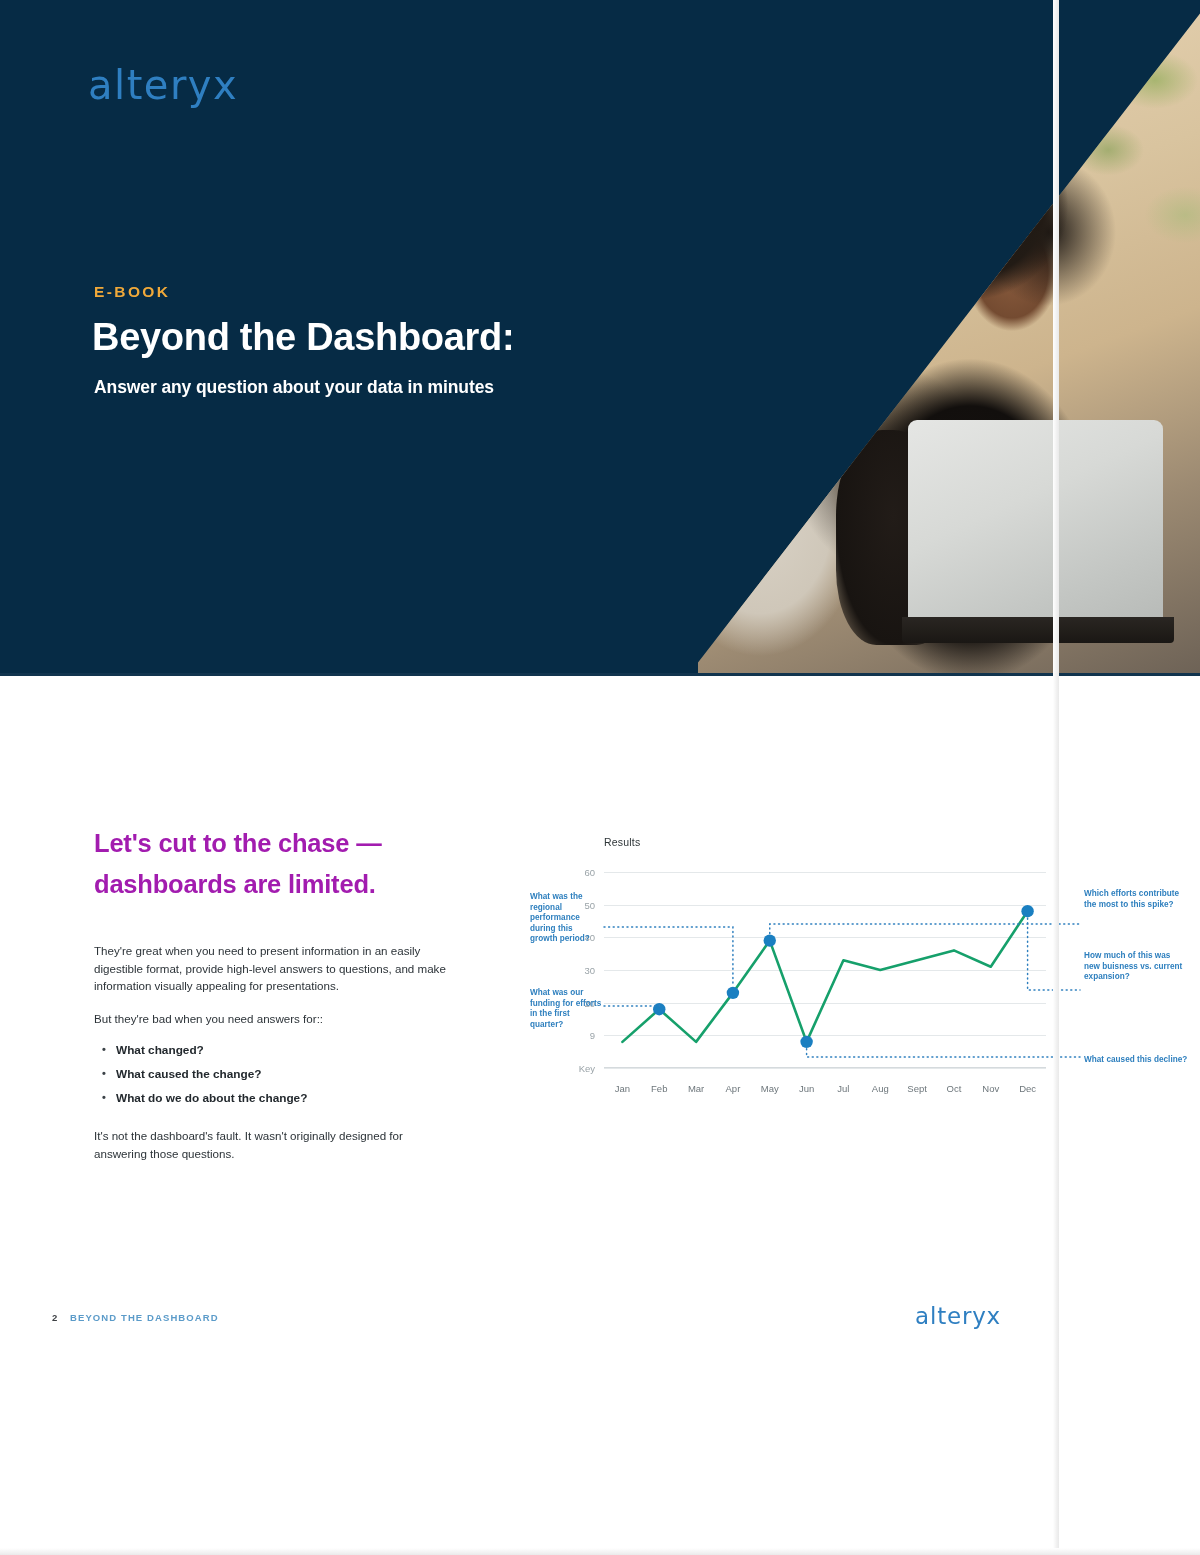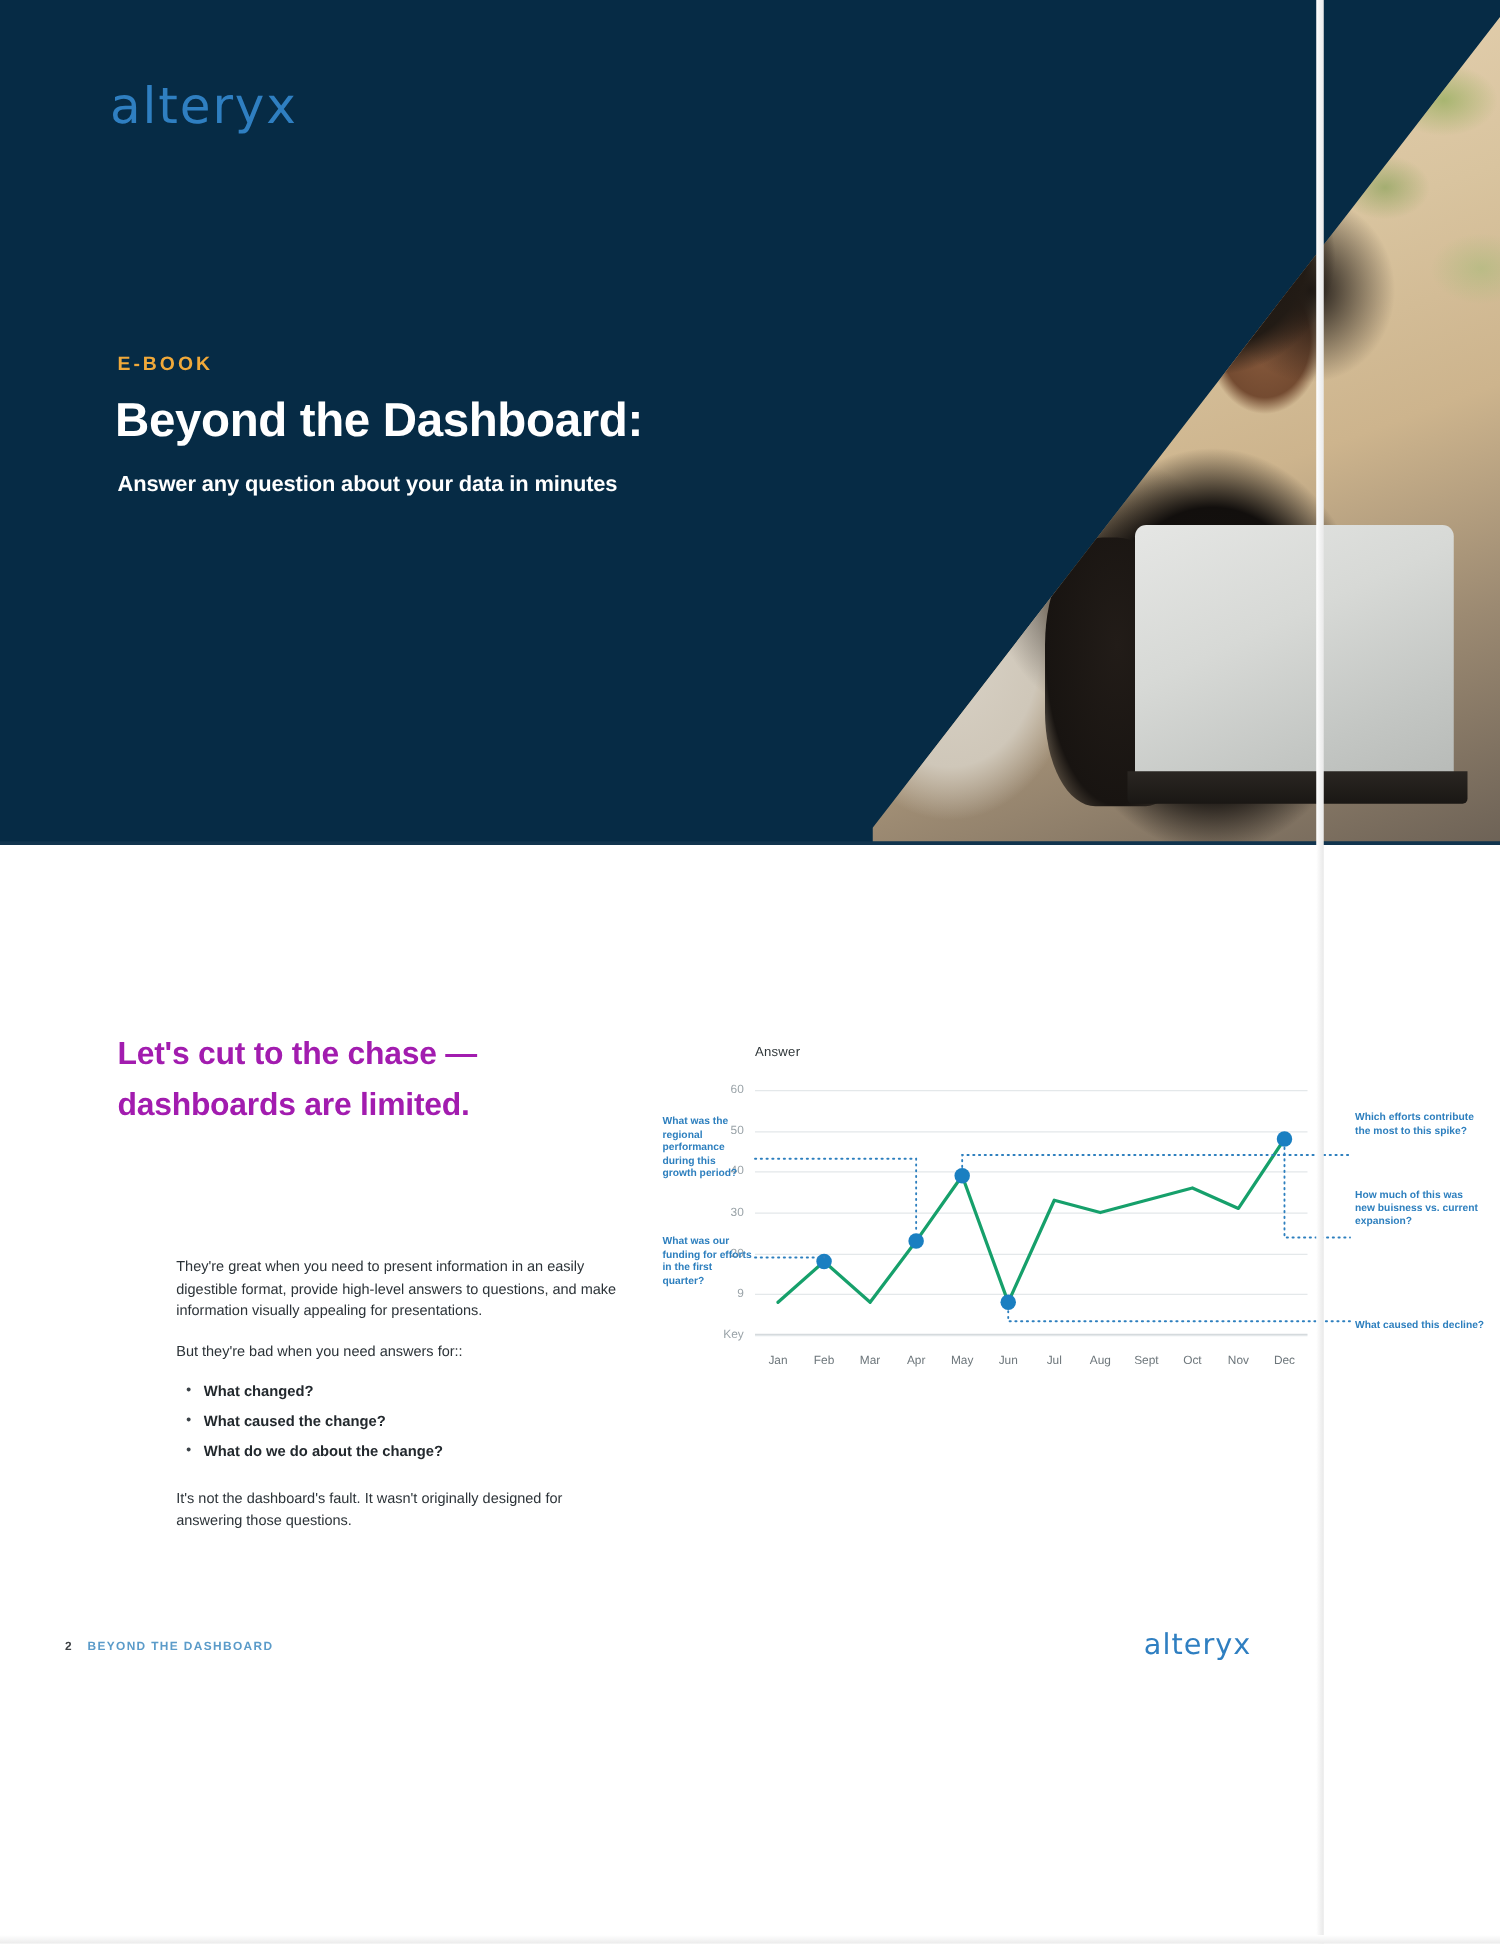--- a/index.html
+++ b/index.html
@@ -166,26 +166,25 @@
     font-size: 25.5px;
     font-weight: bold;
     line-height: 41px;
     color: #a21caf;
     letter-spacing: -0.2px;
   }
 
   .body-copy {
     position: absolute;
     left: 94px;
-    top: 1005px;
+    top: 942px;
     width: 352px;
     font-size: 11.6px;
     line-height: 17.5px;
     color: #2c3338;
-    margin-left: 47px;
   }
   .body-copy p {
     margin: 0 0 15px 0;
   }
   .body-copy .after-bullets {
     margin-top: 21px;
     margin-bottom: 0;
   }
   .bullets {
     margin: 0 0 0 0;
@@ -349,21 +348,21 @@
     <p>But they're bad when you need answers for::</p>
     <ul class="bullets">
       <li>What changed?</li>
       <li>What caused the change?</li>
       <li>What do we do about the change?</li>
     </ul>
     <p class="after-bullets">It's not the dashboard's fault. It wasn't originally designed for answering those questions.</p>
   </div>
 
   <div class="chart-block">
-    <div class="chart-title">Answer</div>
+    <div class="chart-title">Results</div>
 
     <div class="plot">
       <div id="gridlines">
           <div class="grid-line" style="top: 196px;"></div>
           <div class="grid-line" style="top: 163.333px;"></div>
           <div class="grid-line" style="top: 130.667px;"></div>
           <div class="grid-line" style="top: 98px;"></div>
           <div class="grid-line" style="top: 65.3333px;"></div>
           <div class="grid-line" style="top: 32.6667px;"></div>
           <div class="grid-line" style="top: 0px;"></div>

